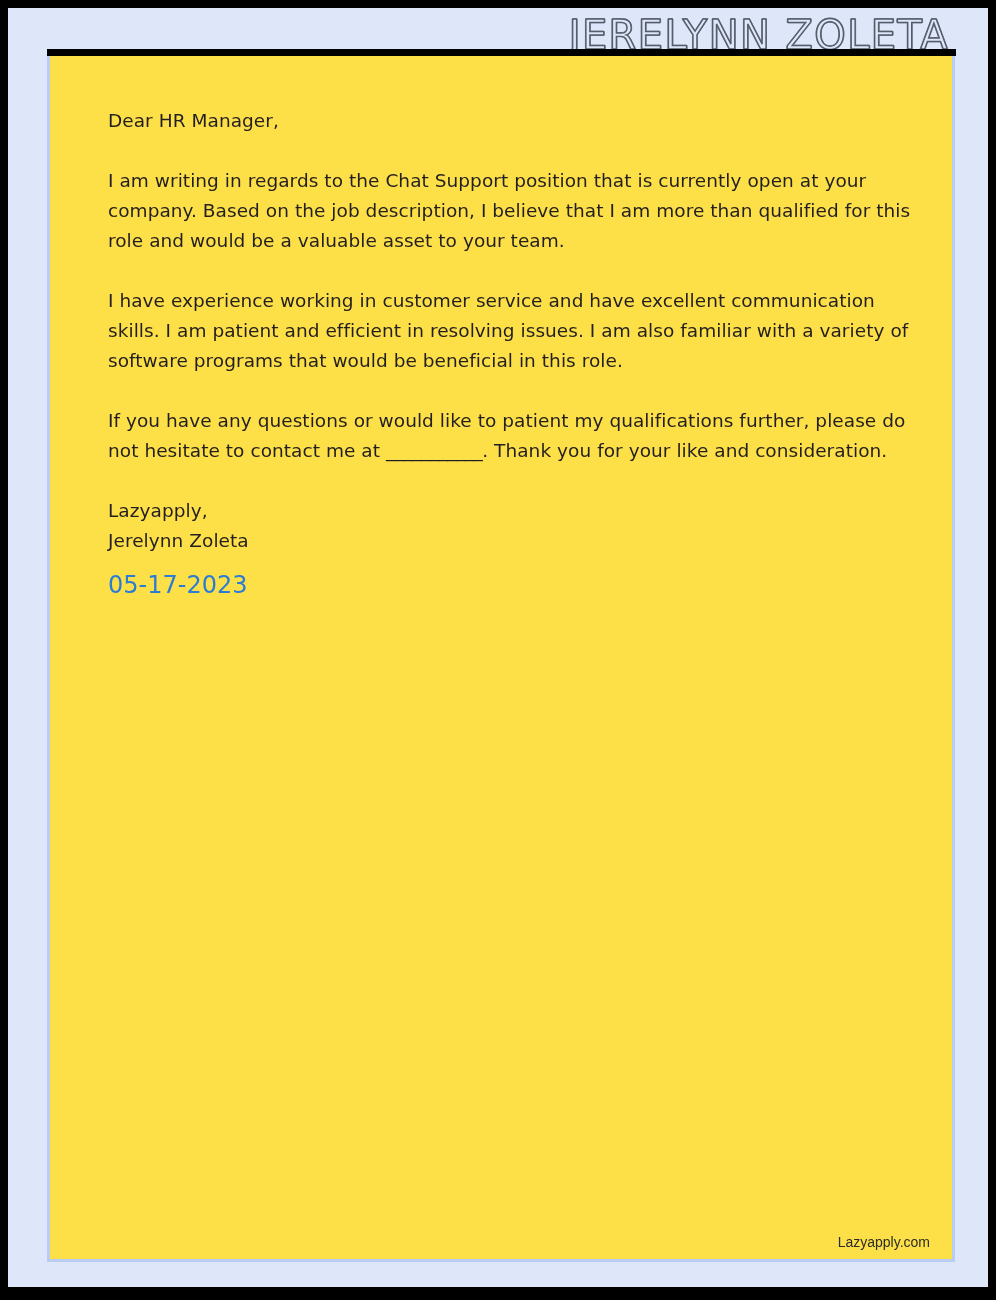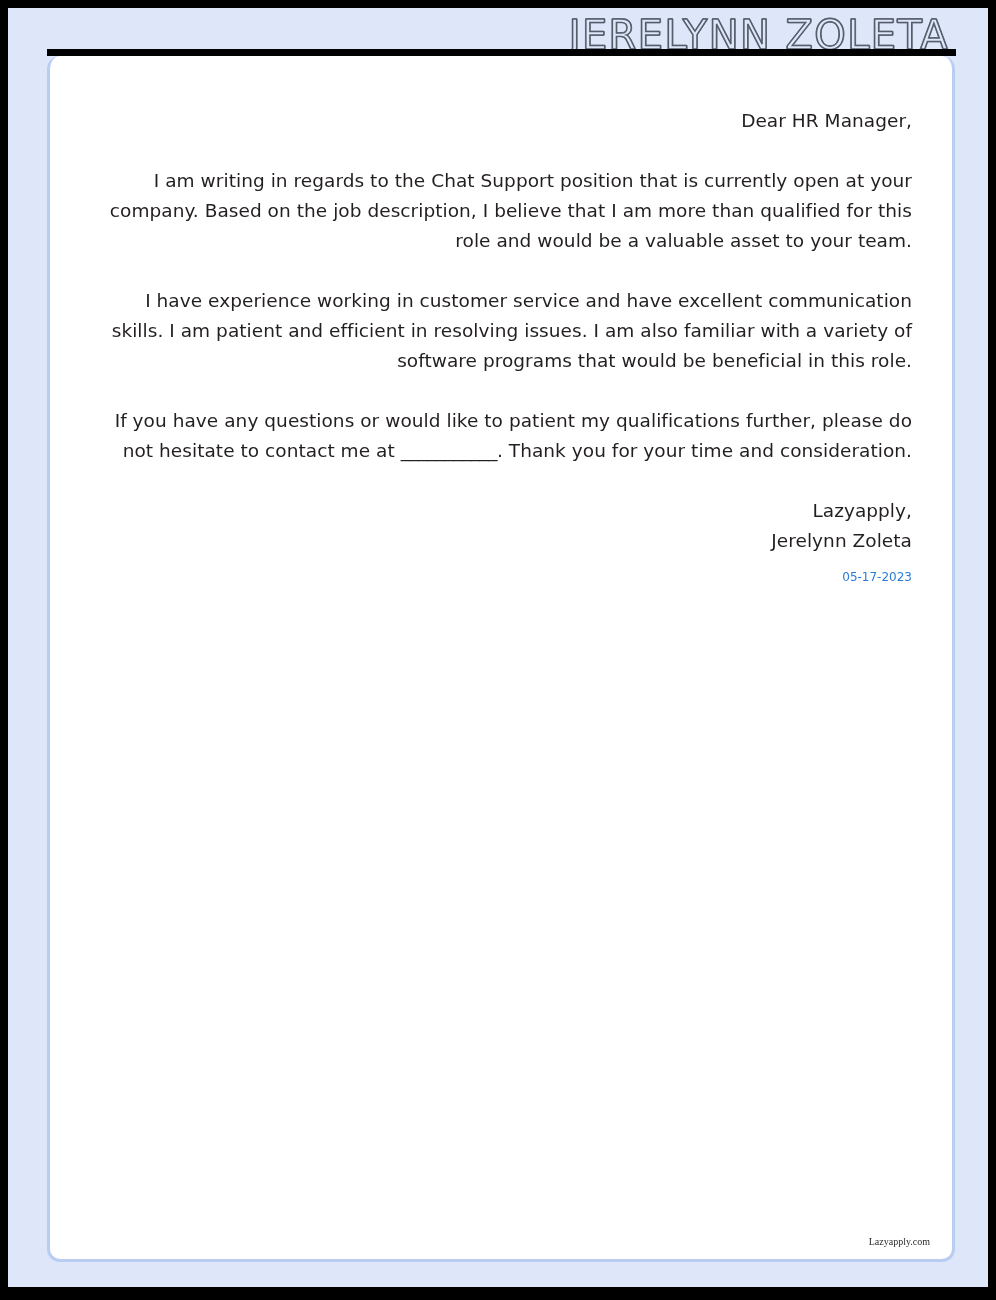--- a/index.html
+++ b/index.html
@@ -24,21 +24,20 @@
     height: 1300px;
     background: #000000;
     padding: 8px 8px 13px 8px;
   }
 
   .page-bg {
     position: relative;
     width: 100%;
     height: 100%;
     background: #dee6fa;
-    text-align: right;
   }
 
   
   .header {
     position: absolute;
     left: 0;
     top: 0;
     right: 0;
     height: 48px;
   }
@@ -71,25 +70,24 @@
     background: #000000;
   }
 
   
   .letter-sheet {
     position: absolute;
     left: 39px;
     top: 48px;
     width: 908px;
     height: 1206px;
-    background: #ffffff;
+    background: #fde047;
     border-left: 3px solid #b9cdf2;
     border-right: 3px solid #b9cdf2;
     border-bottom: 3px solid #b9cdf2;
-    border-radius: 13px;
   }
 
   .letter-body {
     position: absolute;
     left: 58px;
     top: 50px;
     right: 40px;
   }
 
   .salutation,
@@ -110,34 +108,34 @@
   }
 
   .closing-block { margin-bottom: 0; }
 
   .blank-line {
     letter-spacing: -0.5px;
   }
 
   .date-line {
     font-family: "DejaVu Sans", sans-serif;
-    font-size: 12px;
+    font-size: 24px;
     line-height: 30px;
     color: #2b7cd3;
-    margin-top: 6px;
+    margin-top: 14px;
     display: inline-block;
   }
 
   
   .footer-watermark {
     position: absolute;
     right: 22px;
     bottom: 8px;
-    font-family: Liberation Serif, serif;
-    font-size: 10px;
+    font-family: Liberation Sans, sans-serif;
+    font-size: 14px;
     line-height: 18px;
     color: #2b2b2b;
   }
 </style>
 </head>
 <body>
 
 <div class="page-frame">
   <div class="page-bg">
 
@@ -149,21 +147,21 @@
     <div class="letter-sheet">
       <div class="letter-body">
 
         <div class="salutation">Dear HR Manager,</div>
 
         <div class="paragraph">I am writing in regards to the Chat Support position that is currently open at your company. Based on the job description, I believe that I am more than qualified for this role and would be a valuable asset to your team.</div>
 
         <div class="paragraph">I have experience working in customer service and have excellent communication skills. I am patient and efficient in resolving issues. I am also familiar with a variety of software programs that would be beneficial in this role.</div>
 
 
-        <div class="paragraph"><span>If you have any questions or would like to patient my qualifications further, please do not hesitate to contact me at </span><span class="blank-line">___________</span><span>. Thank you for your time and consideration.</span></div>
+        <div class="paragraph"><span>If you have any questions or would like to patient my qualifications further, please do not hesitate to contact me at </span><span class="blank-line">___________</span><span>. Thank you for your like and consideration.</span></div>
 
         <div class="closing-block">
           <div class="closing-line">Lazyapply,</div>
           <div class="signature-name">Jerelynn Zoleta</div>
           <div class="date-line">05-17-2023</div>
         </div>
 
       </div>
 
       <div class="footer-watermark">Lazyapply.com</div>

